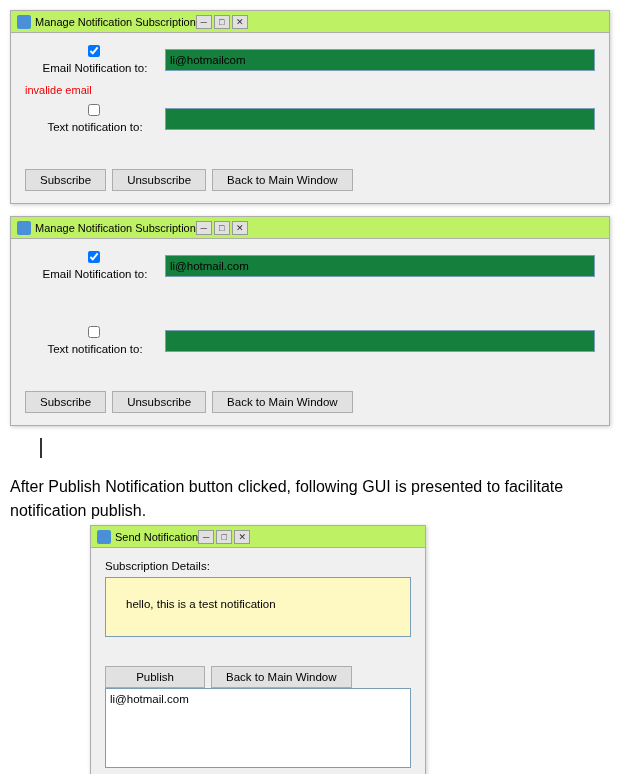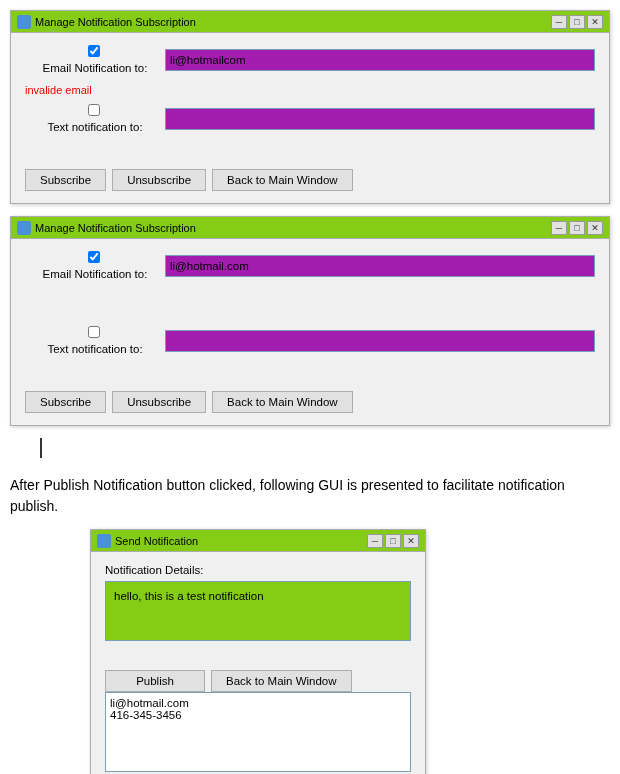--- a/index.html
+++ b/index.html
@@ -15,26 +15,25 @@
 
     
     .window {
       border: 1px solid #adadad;
       background: #f0f0f0;
       margin-bottom: 12px;
       box-shadow: 1px 1px 4px rgba(0,0,0,0.2);
     }
 
     .window-titlebar {
-      background: #84cc16;
+      background: #bef264;
       border-bottom: 1px solid #adadad;
       padding: 4px 6px;
       display: flex;
       align-items: center;
-      justify-content: space-between;
       height: 22px;
     }
 
     .titlebar-left {
       display: flex;
       align-items: center;
       gap: 4px;
     }
 
     .titlebar-icon {
@@ -88,21 +87,21 @@
       flex-direction: column;
     }
 
     .form-row input[type="text"],
     .form-row input[type="email"] {
       flex: 1;
       height: 22px;
       border: 1px solid #7a9db8;
       padding: 2px 4px;
       font-size: 11.5px;
-      background: #a21caf;
+      background: #15803d;
       outline: none;
     }
 
     .error-text {
       color: #e00;
       font-size: 11px;
       text-align: left;
       margin-bottom: 8px;
     }
 
@@ -122,43 +121,43 @@
       border: 1px solid #adadad;
       background: #e1e1e1;
       font-size: 11.5px;
       cursor: pointer;
       min-width: 80px;
       text-align: center;
     }
 
     
     .description-text {
-      font-size: 14px;
-      margin: 14px 0 12px 0;
+      font-size: 16px;
+      margin: 14px 0 2px 0;
       line-height: 1.5;
     }
 
     
     .send-window {
       margin-left: 80px;
       width: 336px;
     }
 
     .notification-label {
       font-size: 11.5px;
       margin-bottom: 5px;
     }
 
     .notification-textarea {
       width: 100%;
       height: 60px;
       border: 1px solid #7a9db8;
-      background: #84cc16;
-      font-size: 11.5px;
-      padding: 8px;
+      background: #fef9c3;
+      font-size: 11.5px;
+      padding: 20px;
       resize: none;
       font-family: inherit;
     }
 
     .subscribers-label {
       font-size: 11.5px;
       margin: 8px 0 4px 0;
     }
 
     .subscribers-box {
@@ -267,25 +266,24 @@
       <span class="titlebar-icon"></span>
       <span class="titlebar-title">Send Notification</span>
     </div>
     <div class="titlebar-controls">
       <div class="titlebar-btn">─</div>
       <div class="titlebar-btn">□</div>
       <div class="titlebar-btn">✕</div>
     </div>
   </div>
   <div class="window-body">
-    <div class="notification-label">Notification Details:</div>
+    <div class="notification-label">Subscription Details:</div>
     <textarea class="notification-textarea" style="">hello, this is a test notification</textarea>
     <div class="spacer"></div>
     <div class="btn-row">
       <button class="btn" style="min-width: 100px;">Publish</button>
       <button class="btn" style="min-width: 140px;">Back to Main Window</button>
     </div>
     <div class="subscribers-box">
       <div>li@hotmail.com</div>
-      <div>416-345-3456</div>
     </div>
   </div>
 </div>
 
 </body></html>

